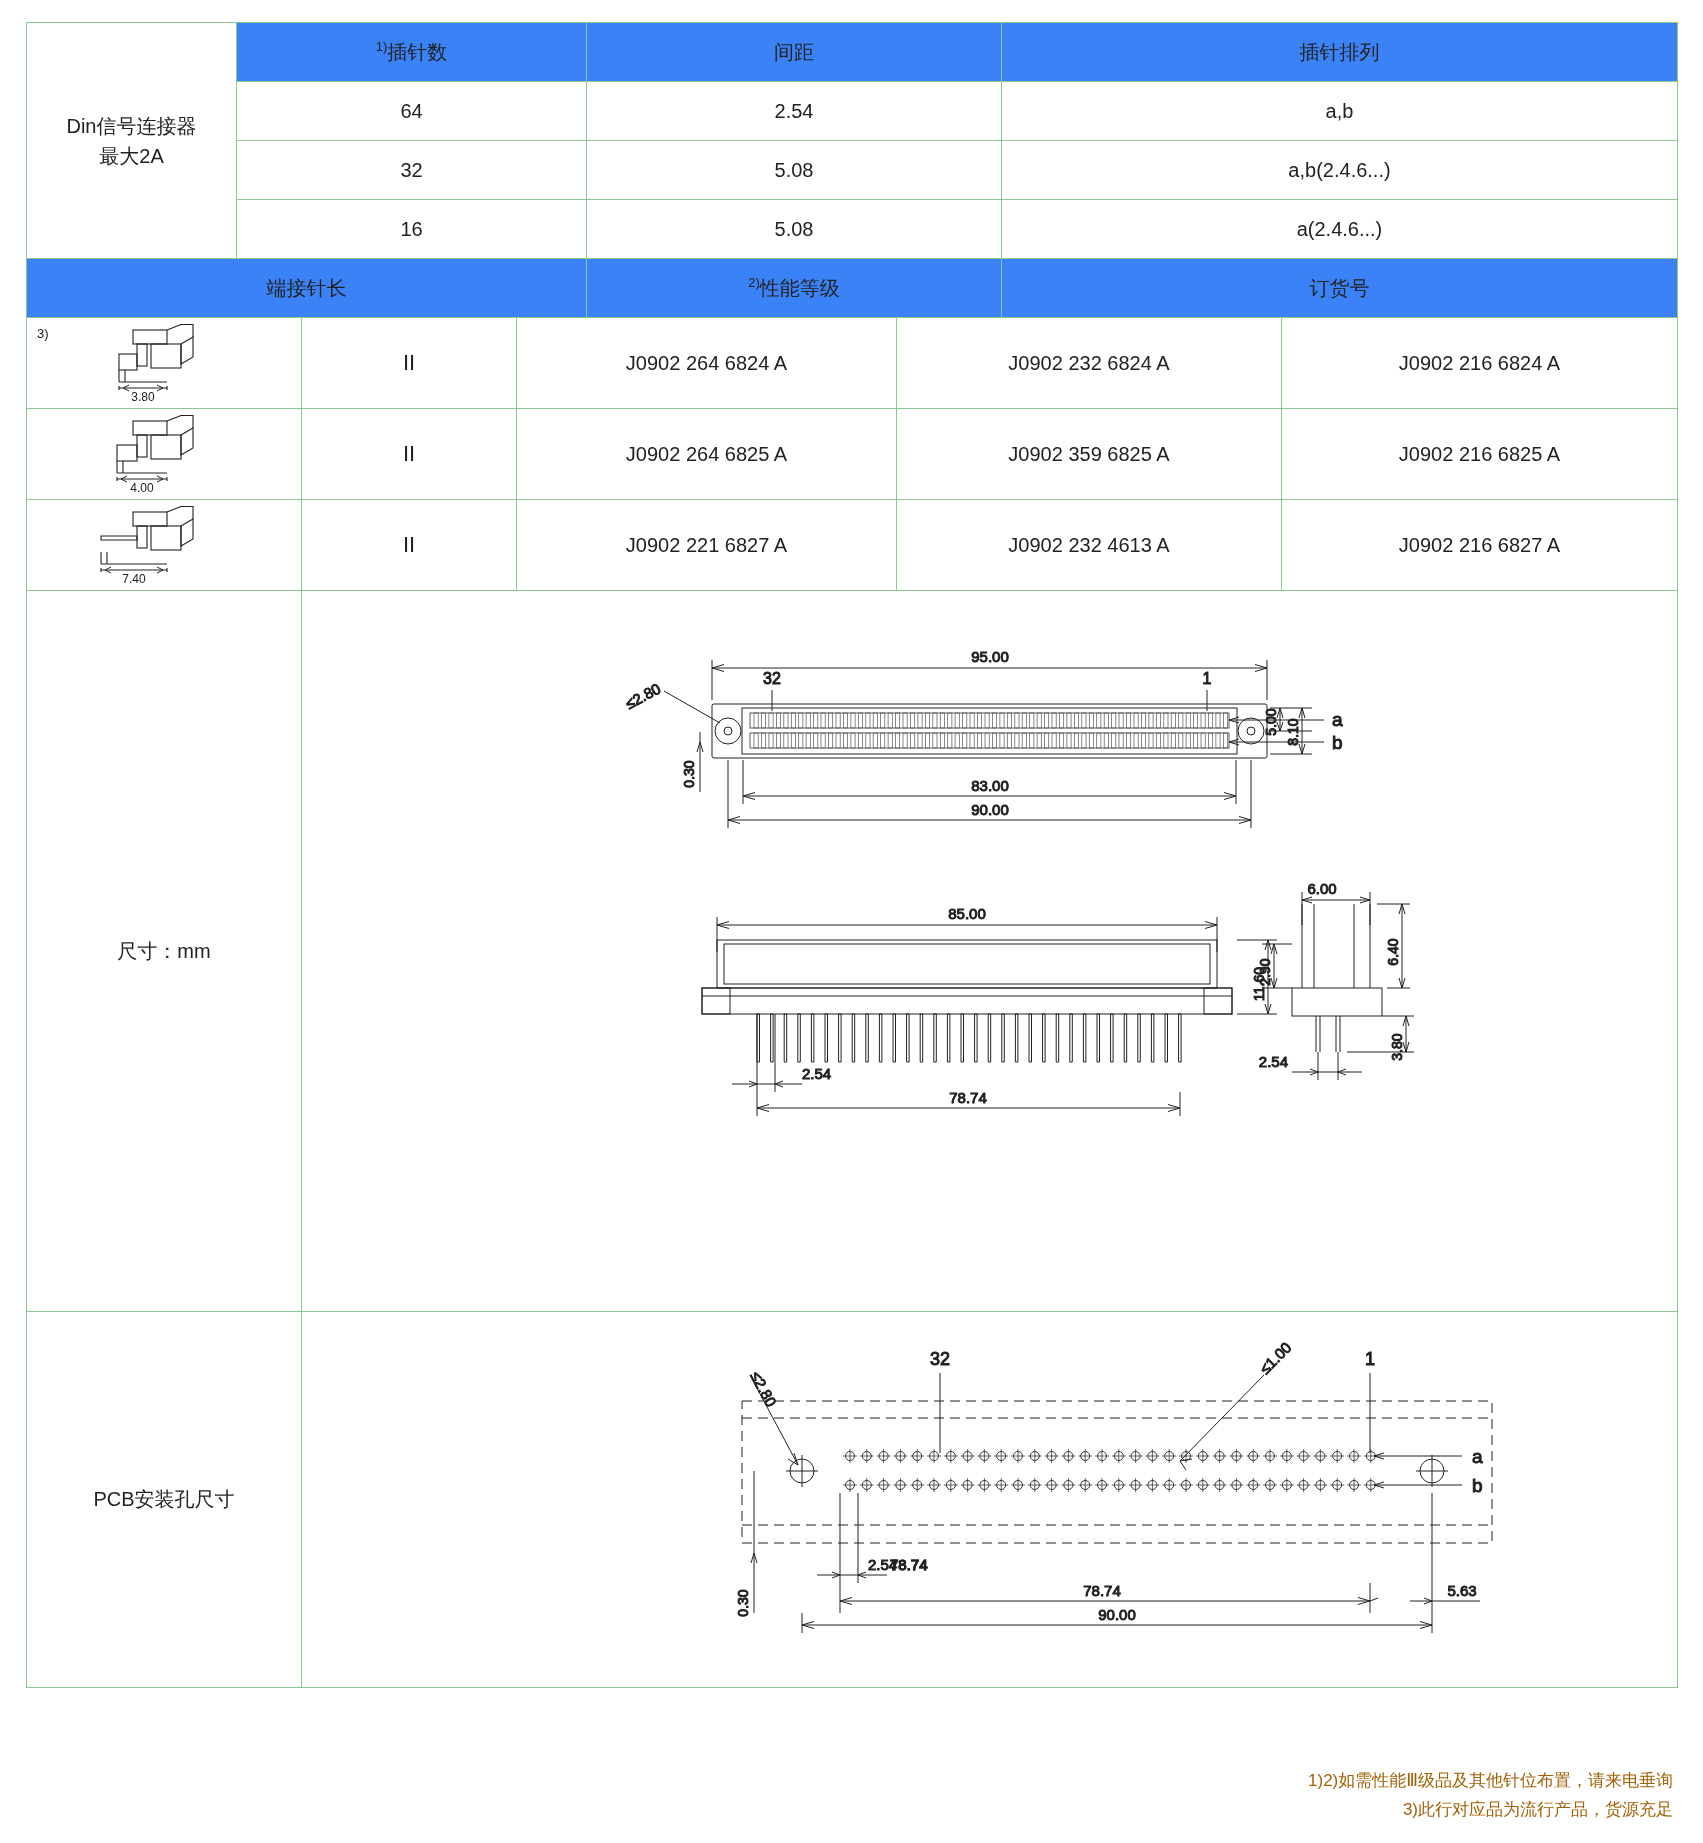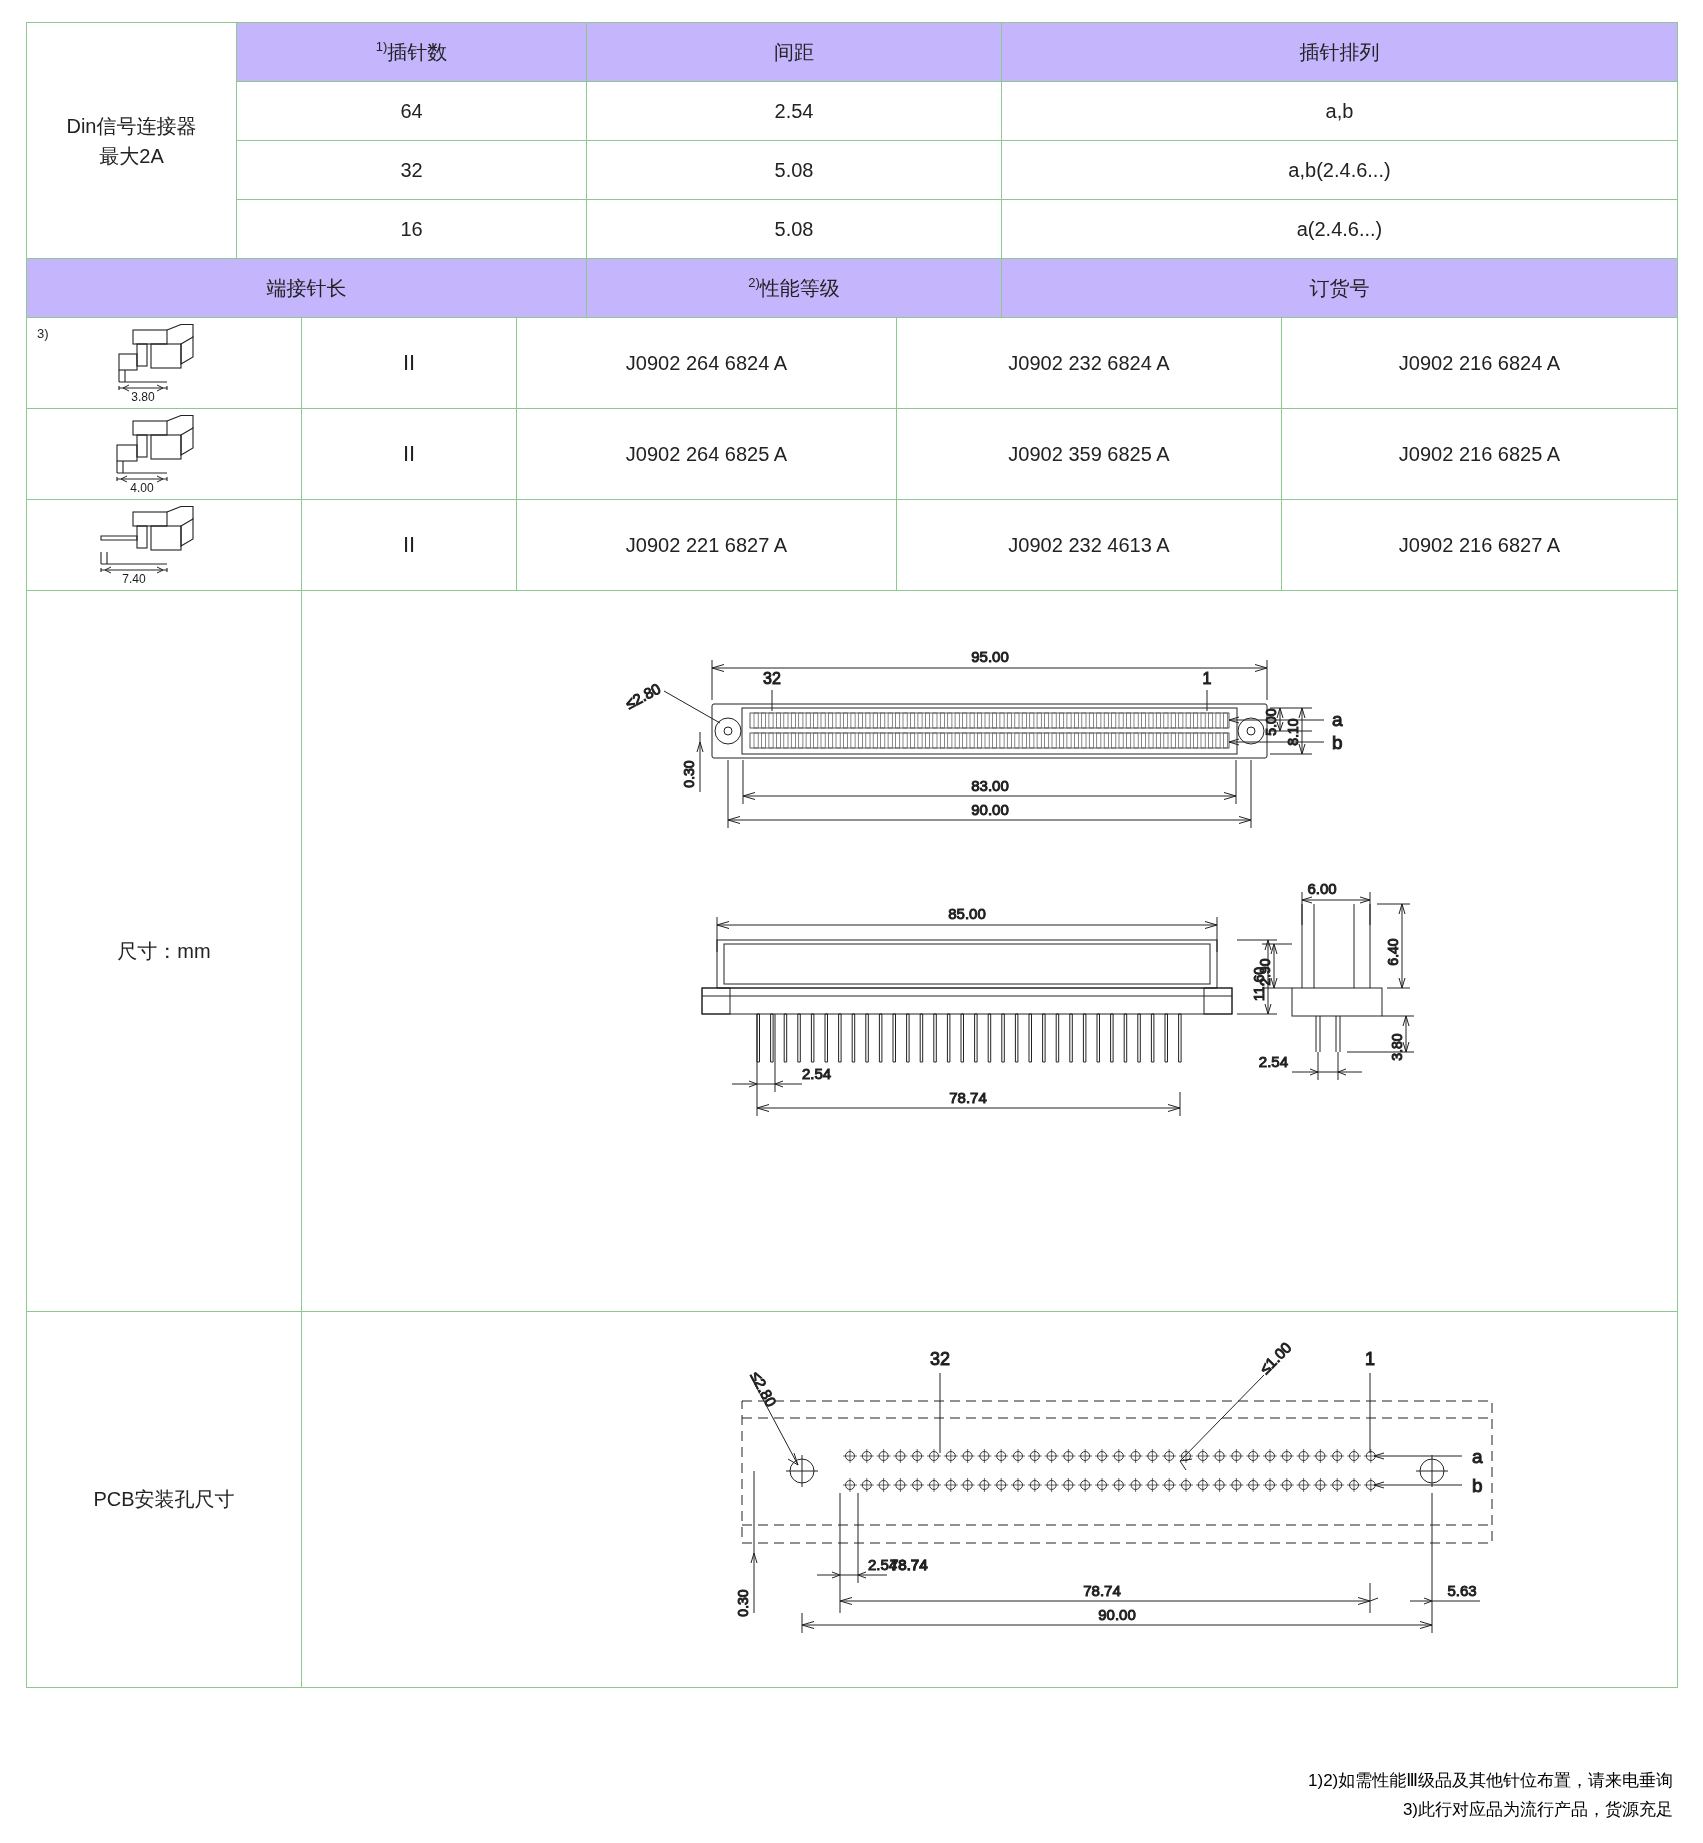--- a/index.html
+++ b/index.html
@@ -24,21 +24,21 @@
   table.spec td, table.spec th{
     border:1px solid #8dc98f;
     text-align:center;
     vertical-align:middle;
     font-weight:normal;
     font-size:20px;
     color:#222;
     padding:0;
   }
   .hdr{
-    background:#c4b5fd;
+    background:#3b82f6;
     height:58px;
     font-weight:bold;
     font-size:21px;
   }
   .rowcell{height:58px;}
   .leftlabel{
     font-weight:bold;
     font-size:21px;
     line-height:1.5;
     margin-left:28px;
@@ -77,21 +77,21 @@
     font-size:21px;
     color:#222;
   }
   .footnotes{
     position:absolute;
     right:30px;
     bottom:18px;
     text-align:right;
     font-size:17px;
     line-height:1.7;
-    color:#000000;
+    color:#a16207;
   }
   svg{display:block;}
   svg text{font-family:"Liberation Sans","DejaVu Sans",sans-serif;fill:#1a1a1a;}
 </style>
 </head>
 <body>
 
 <div class="sheet">
 
   <table class="spec">

